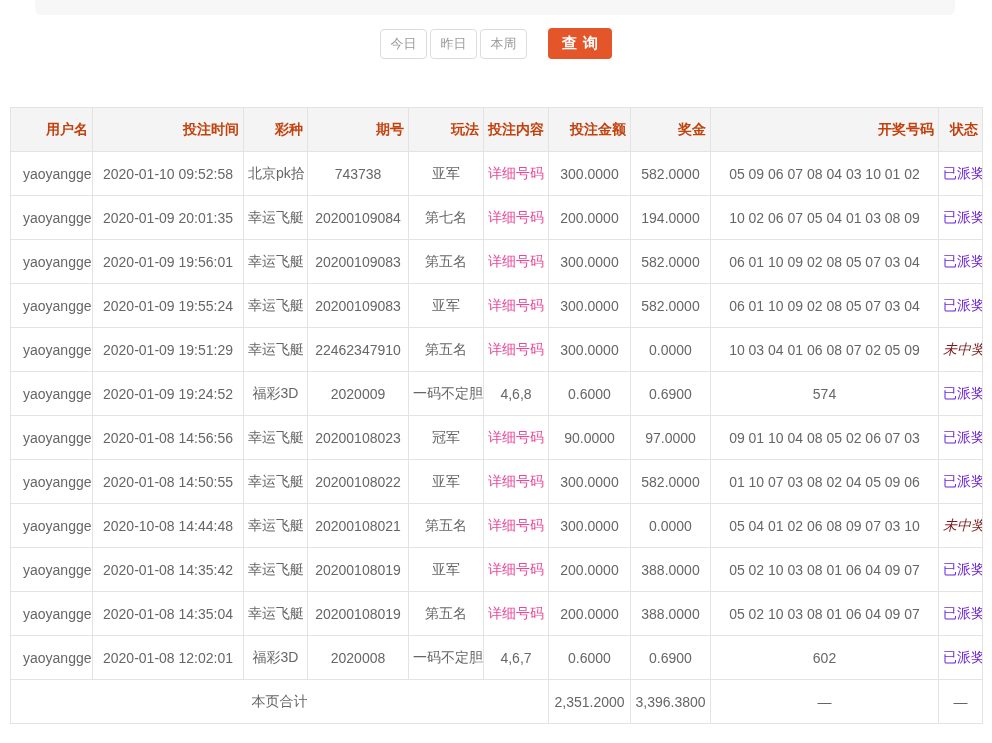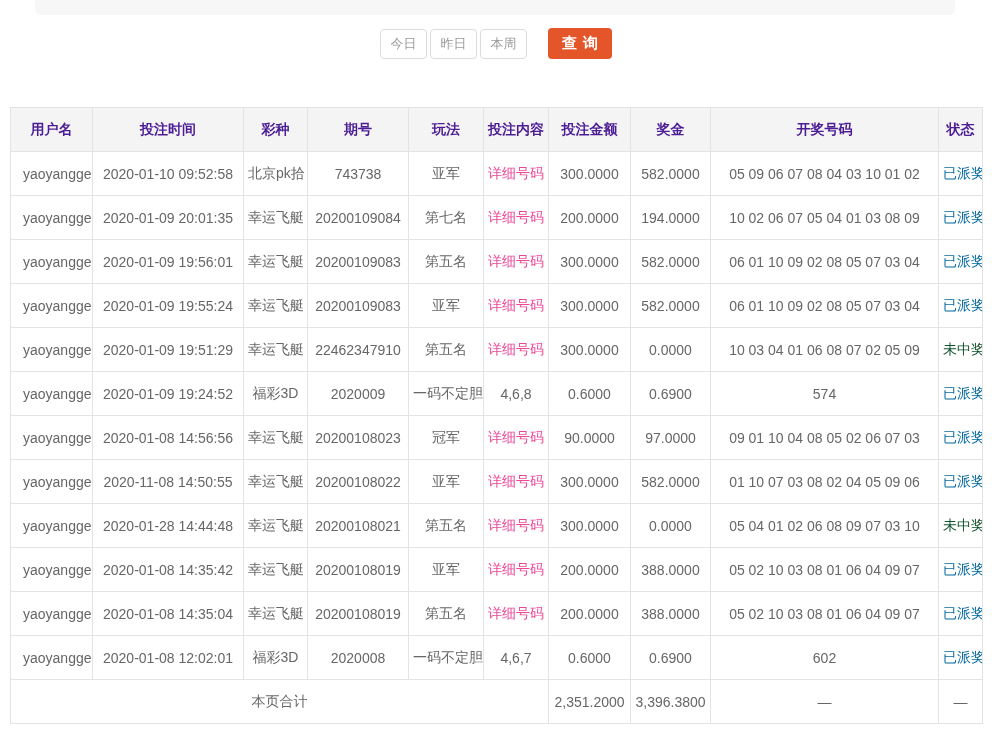--- a/index.html
+++ b/index.html
@@ -33,26 +33,26 @@
     position:absolute; top:107px; left:10px; width:972px;
     border-collapse:collapse; table-layout:fixed;
   }
   .records th, .records td {
     border:1px solid #e3e3e4; height:44px;
     text-align:center; vertical-align:middle;
     font-size:14px; color:#666; padding:0 4px;
     white-space:nowrap; overflow:hidden;
   }
   .records thead th {
-    background:#f4f4f5; color:#4c1d95; font-weight:bold;
+    background:#f4f4f5; color:#c2410c; font-weight:bold;text-align:right;
   }
   td.cell-username { text-align:left; padding-left:12px; }
   a.detail-link { color:#ec4899; text-decoration:none; cursor:pointer; }
-  .status-paid { color:#0369a1;margin-top:36px; }
-  .status-miss { color:#14532d; }
+  .status-paid { color:#6d28d9;margin-top:36px; }
+  .status-miss { color:#7f1d1d;font-style:italic; }
 </style>
 </head>
 <body>
 
 <div class="top-panel"></div>
 
 <div class="filter-bar">
   <button class="btn-ghost">今日</button>
   <button class="btn-ghost">昨日</button>
   <button class="btn-ghost">本周</button>
@@ -166,33 +166,33 @@
         <td>20200108023</td>
         <td>冠军</td>
         <td><a class="detail-link">详细号码</a></td>
         <td>90.0000</td>
         <td>97.0000</td>
         <td>09 01 10 04 08 05 02 06 07 03</td>
         <td><span class="status-paid">已派奖</span></td>
       </tr>
       <tr>
         <td class="cell-username">yaoyangge</td>
-        <td>2020-11-08 14:50:55</td>
+        <td>2020-01-08 14:50:55</td>
         <td>幸运飞艇</td>
         <td>20200108022</td>
         <td>亚军</td>
         <td><a class="detail-link">详细号码</a></td>
         <td>300.0000</td>
         <td>582.0000</td>
         <td>01 10 07 03 08 02 04 05 09 06</td>
         <td><span class="status-paid">已派奖</span></td>
       </tr>
       <tr>
         <td class="cell-username">yaoyangge</td>
-        <td>2020-01-28 14:44:48</td>
+        <td>2020-10-08 14:44:48</td>
         <td>幸运飞艇</td>
         <td>20200108021</td>
         <td>第五名</td>
         <td><a class="detail-link">详细号码</a></td>
         <td>300.0000</td>
         <td>0.0000</td>
         <td>05 04 01 02 06 08 09 07 03 10</td>
         <td><span class="status-miss">未中奖</span></td>
       </tr>
       <tr>

